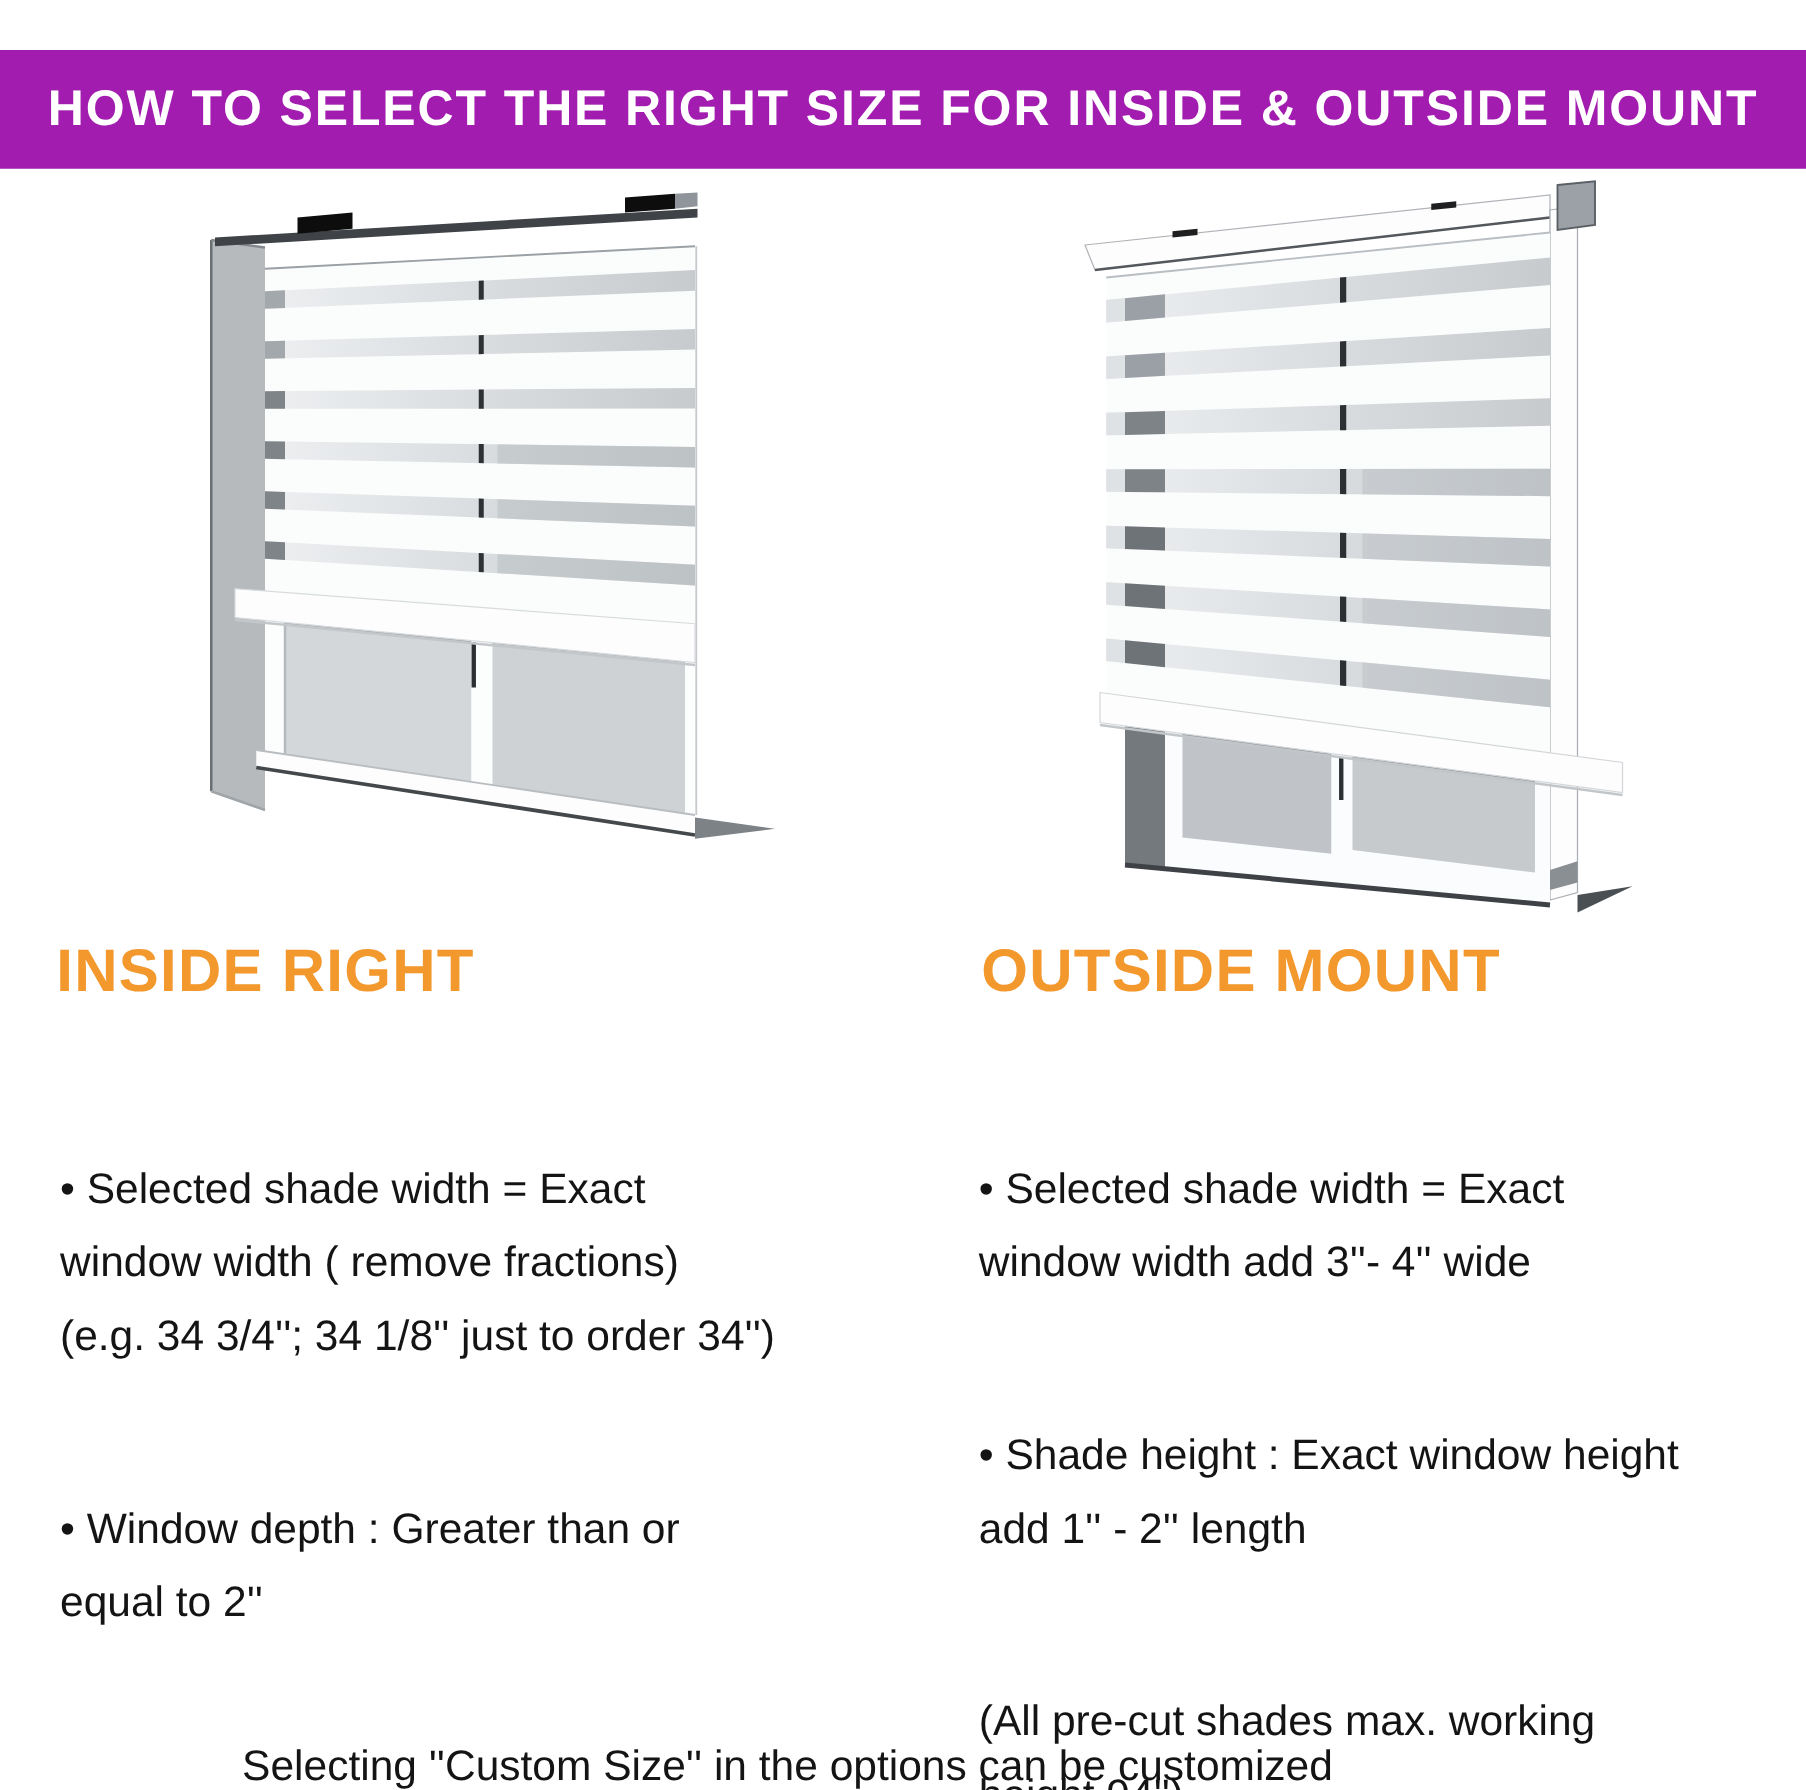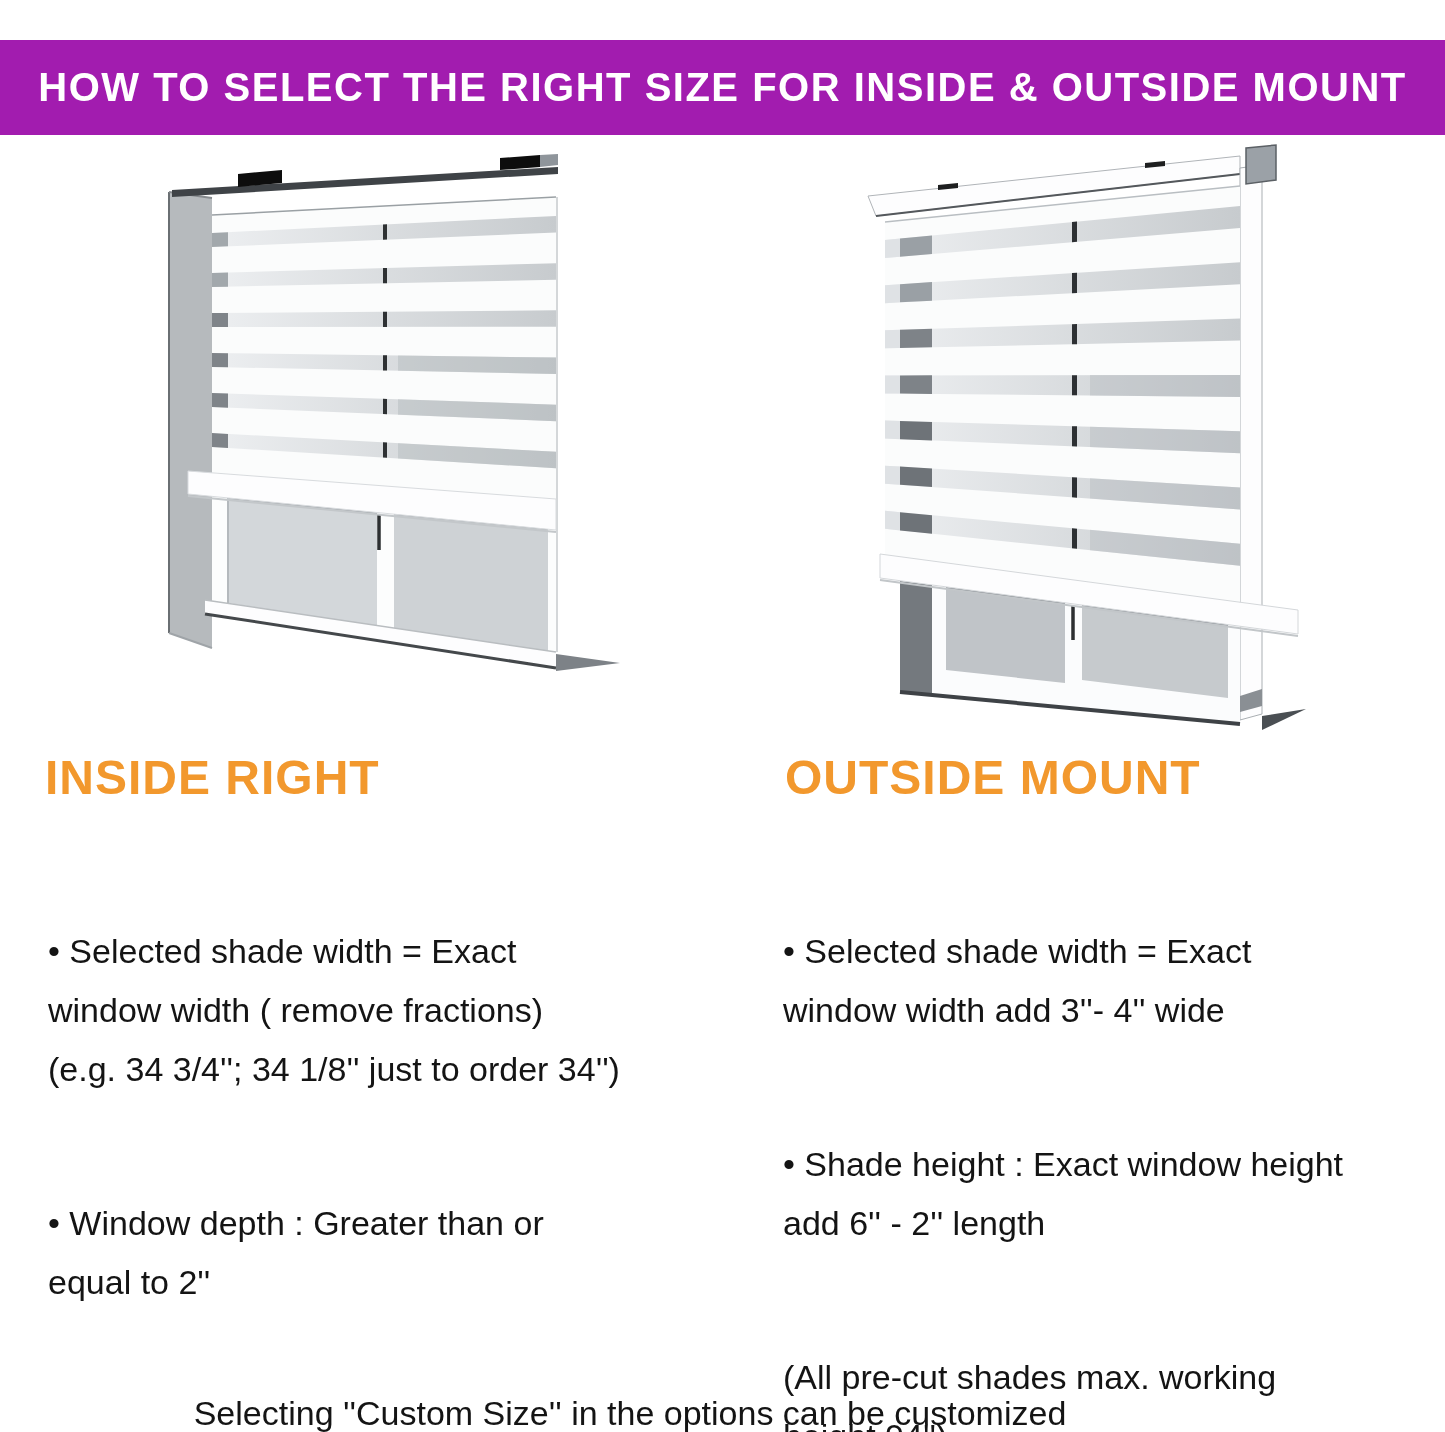--- a/index.html
+++ b/index.html
@@ -166,18 +166,18 @@
 window width ( remove fractions)
 (e.g. 34 3/4''; 34 1/8'' just to order 34'')</div>
   <div class="bullet-item">• Window depth : Greater than or
 equal to 2''</div>
 </div>
 
 <div class="bullets bullets-right" style="color: rgb(20, 20, 20);">
   <div class="bullet-item">• Selected shade width = Exact
 window width add 3''- 4'' wide</div>
   <div class="bullet-item">• Shade height : Exact window height
-add 6'' - 2'' length</div>
+add 1'' - 2'' length</div>
   <div class="bullet-item">(All pre-cut shades max. working
 height 94'')</div>
 </div>
 
 <div class="footer-note" style="color: rgb(20, 20, 20);">Selecting ''Custom Size'' in the options can be customized</div>
 
 </body></html>

